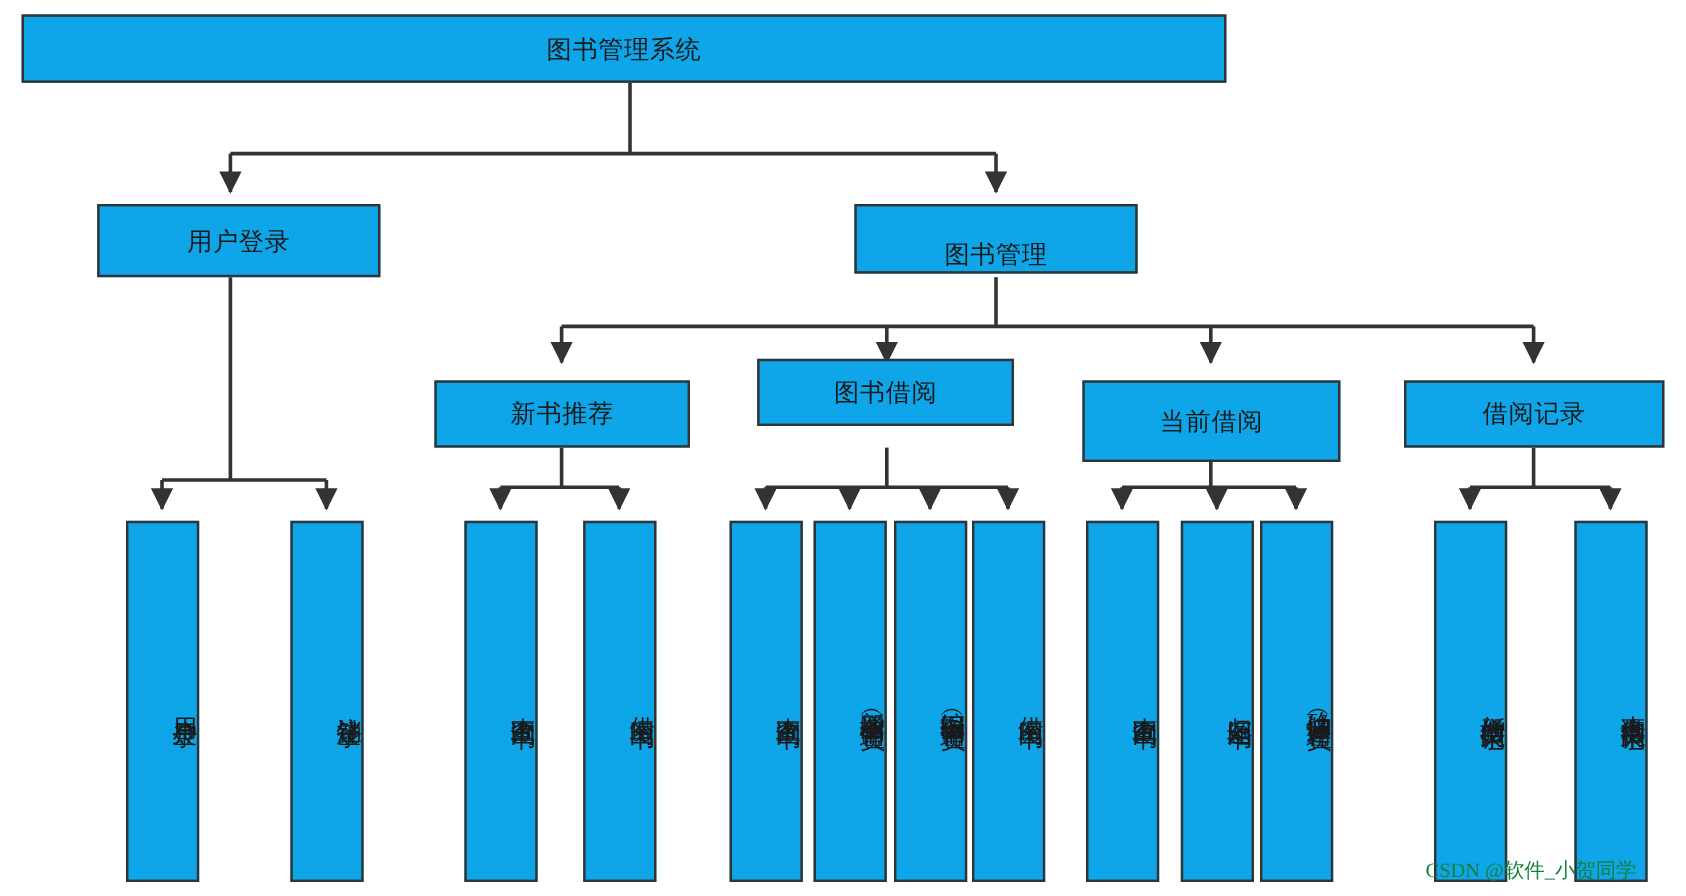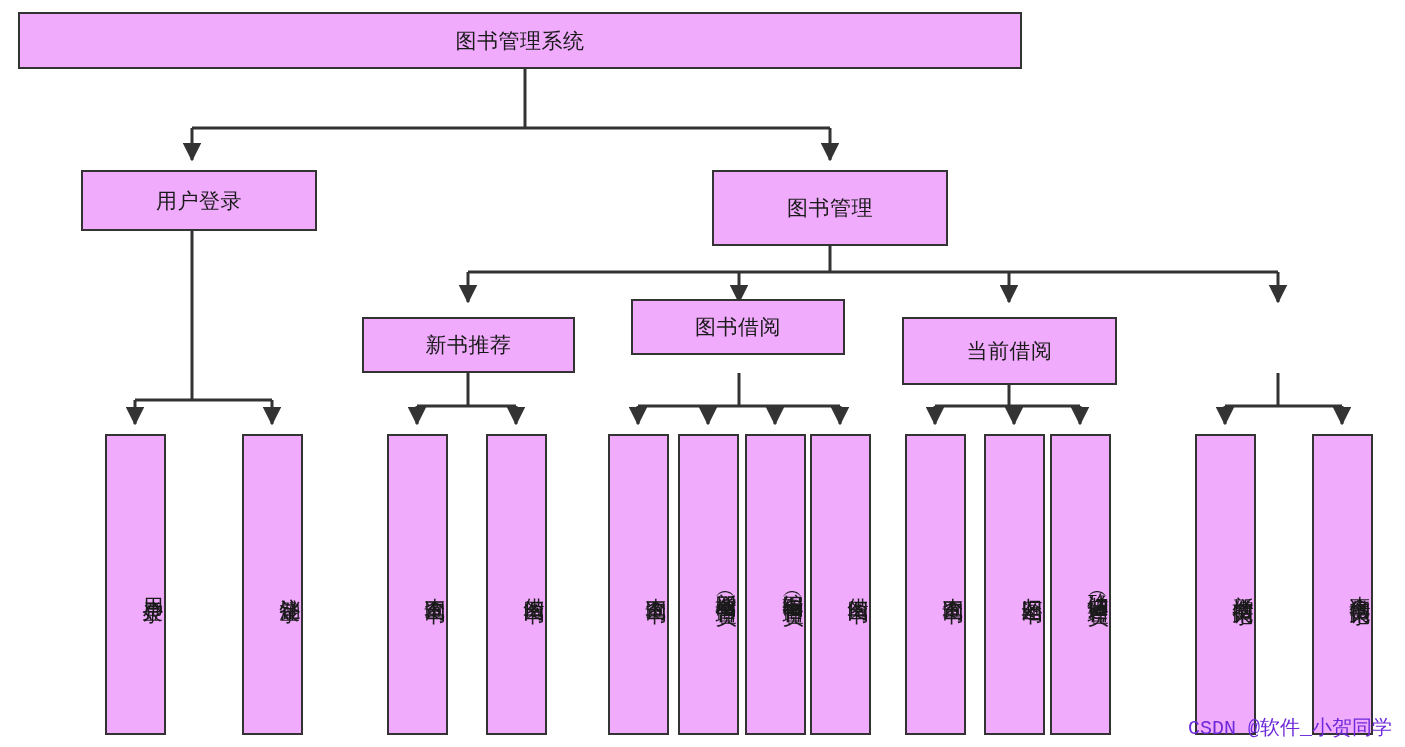--- a/index.html
+++ b/index.html
@@ -22,21 +22,21 @@
   .edge-layer {
     position: absolute;
     left: 0;
     top: 0;
     width: 1405px;
     height: 747px;
   }
   .node {
     position: absolute;
     box-sizing: border-box;
-    background: #f0abfc;
+    background: #0ea5e9;
     border: 2px solid #333333;
     display: flex;
     align-items: center;
     justify-content: center;
     color: #1a1a1a;
   }
   .node.horiz {
     font-size: 21px;
     letter-spacing: 0.5px;
   }
@@ -54,24 +54,24 @@
   .node.vert .vlabel {
     writing-mode: vertical-rl;
     text-orientation: upright;
     display: block;
     text-align: center;
   }
   .watermark {
     position: absolute;
     left: 1188px;
     top: 714px;
-    font-size: 20px;
-    color: #6d28d9;
+    font-size: 17px;
+    color: #15803d;
     white-space: nowrap;
-    font-family: Liberation Mono, monospace;
+    font-family: Liberation Serif, serif;
   }
 </style>
 </head>
 <body>
 
 <div id="diagram-root">
 
   <svg class="edge-layer" viewBox="0 0 1405 747" width="1405" height="747">
     <defs>
       <marker id="arrowhead" viewBox="0 0 10 10" refX="9.2" refY="5" markerWidth="6.2" markerHeight="6.2" orient="auto-start-reverse">
@@ -124,32 +124,35 @@
     </g>
   </svg>
 
   <div class="node horiz" style="left:18px; top:12px; width:1004px; height:57px;">
     <span>图书管理系统</span>
   </div>
 
   <div class="node horiz" style="left:81px; top:170px; width:236px; height:61px;">
     <span>用户登录</span>
   </div>
-  <div class="node horiz" style="left:712px; top:170px; width:236px; height:76px;">
+  <div class="node horiz" style="left:712px; top:170px; width:236px; height:58px;align-items:flex-end;">
     <span>图书管理</span>
   </div>
 
   <div class="node horiz" style="left:362px; top:317px; width:213px; height:56px;justify-content:center;">
     <span>新书推荐</span>
   </div>
   <div class="node horiz" style="left:631px; top:299px; width:214px; height:56px;">
     <span>图书借阅</span>
   </div>
   <div class="node horiz" style="left:902px; top:317px; width:215px; height:68px;">
     <span>当前借阅</span>
+  </div>
+  <div class="node horiz" style="left:1170px; top:317px; width:217px; height:56px;">
+    <span>借阅记录</span>
   </div>
 
   <div class="node vert" style="left:105px; top:434px; width:61px; height:301px;">
     <span class="vlabel">用户登录</span>
   </div>
   <div class="node vert" style="left:242px; top:434px; width:61px; height:301px;">
     <span class="vlabel">注销登录</span>
   </div>
 
   <div class="node vert" style="left:387px; top:434px; width:61px; height:301px;">

